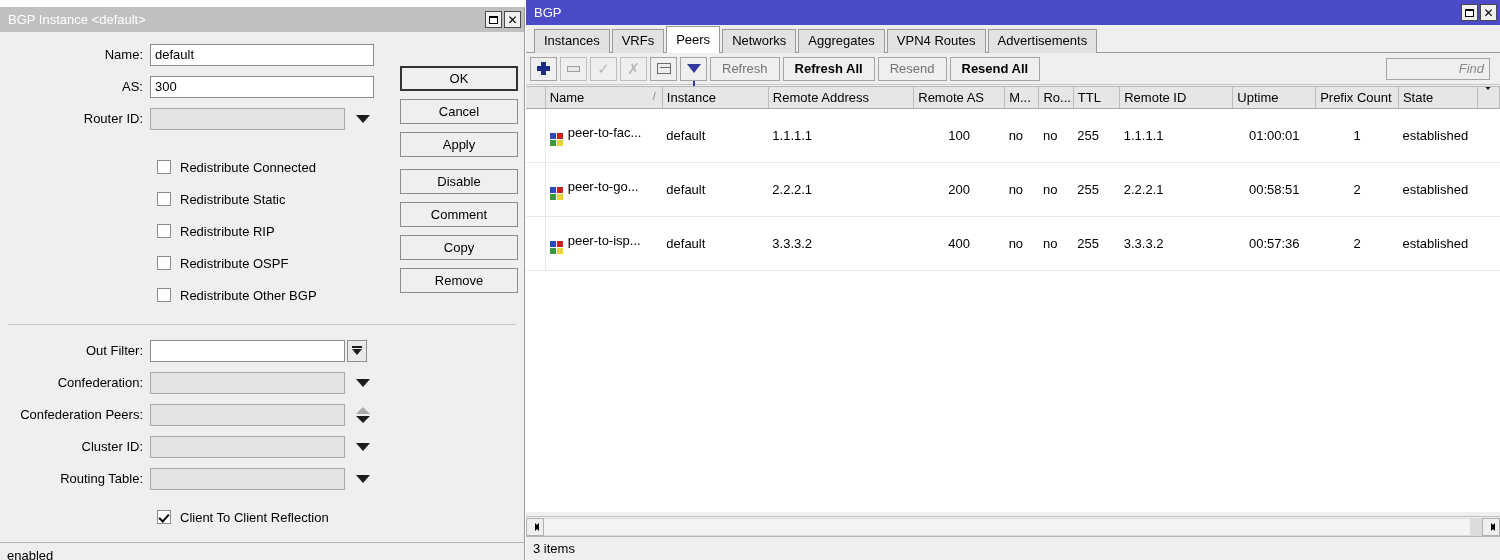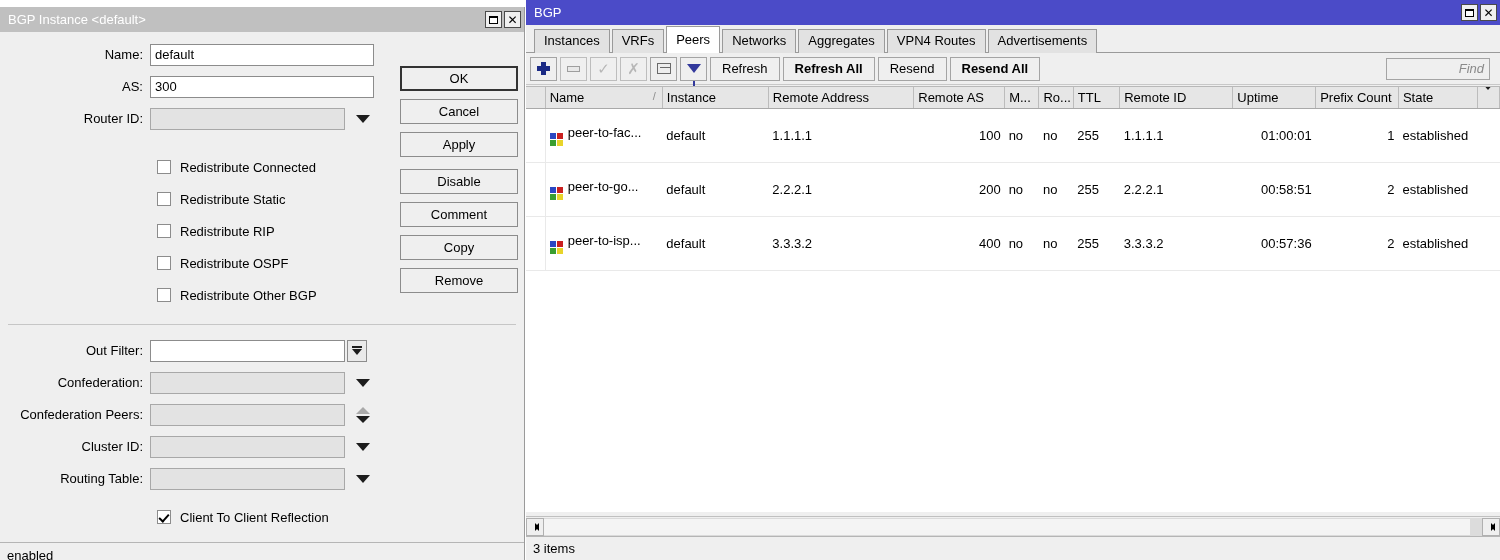--- a/index.html
+++ b/index.html
@@ -150,21 +150,21 @@
   .tbicon {
     width: 27px; height: 24px; background: #efefef; border: 1px solid #a4a4a4;
     display: flex; align-items: center; justify-content: center; cursor: pointer;
   }
   .tbicon.flat { border-color: #bdbdbd; }
   .tbtxt {
     height: 24px; padding: 0 11px; background: #efefef; border: 1px solid #a4a4a4;
     font-family: "Liberation Sans", sans-serif; font-size: 13px; line-height: 22px;
     cursor: pointer; white-space: nowrap;
   }
-  .tbtxt.disabled { color: #000000; }
+  .tbtxt.disabled { color: #737373; }
   .tbtxt.strong { font-weight: bold; }
   .tb-sp { flex: 1; }
   .findbox {
     width: 104px; height: 22px; background: #efefef; border: 1px solid #a4a4a4;
     margin-right: 6px; padding: 0 5px;
     font-family: "Liberation Sans", sans-serif; font-size: 13px;
     font-style: italic; color: #8a8a8a; line-height: 20px; text-align: right;
   }
 
   
@@ -195,21 +195,21 @@
   table.grid th {
     background: #e6e6e6; font-weight: normal; text-align: left;
     height: 21px; padding: 0 4px; border-right: 1px solid #bcbcbc;
     border-bottom: 1px solid #a9a9a9; white-space: nowrap; overflow: hidden;
     font-size: 13px;
   }
   table.grid td {
     height: 21px; padding: 16px 4px; border-bottom: 1px solid #e9e9e9;
     white-space: nowrap; overflow: hidden; font-size: 13px; background: #fff;
   }
-  td.r, th.r { text-align: right; }
+  td.r, th.r { text-align: center; }
   .sortmark { float: right; color: #8f8f8f; font-size: 11px; margin-right: 2px; }
   .hdr-caret { width: 0; height: 0; border-left: 6px solid transparent; border-right: 6px solid transparent;
                border-top: 7px solid #1c1c1c; margin: 0 auto; cursor: pointer; }
   .peericon {
     display: inline-grid; grid-template-columns: 6px 6px; grid-template-rows: 6px 6px;
     gap: 1px; vertical-align: -2px; margin-right: 5px;
   }
   .peericon i { display: block; }
 
   

